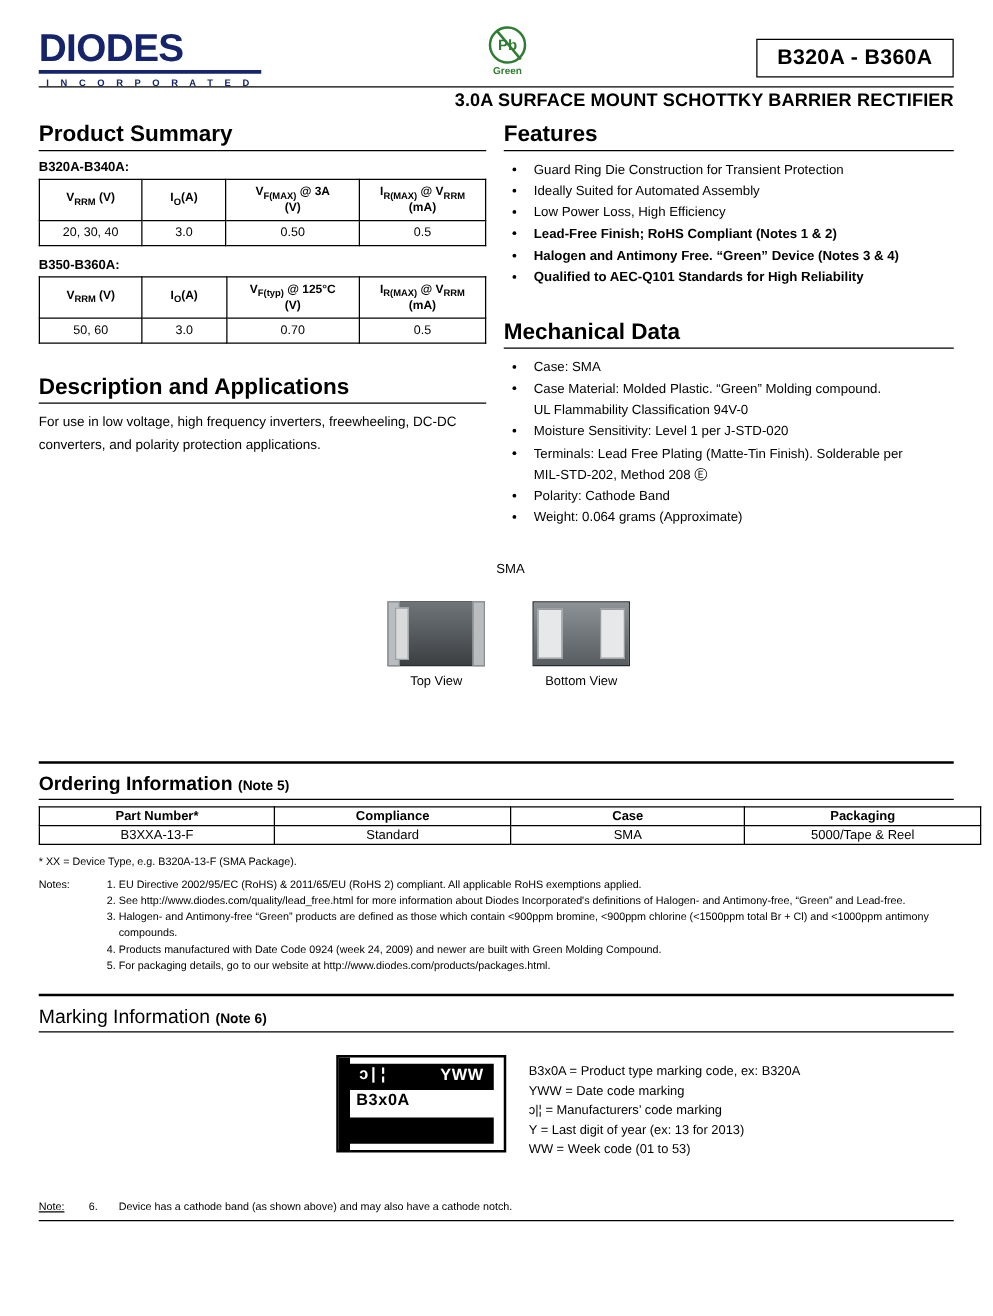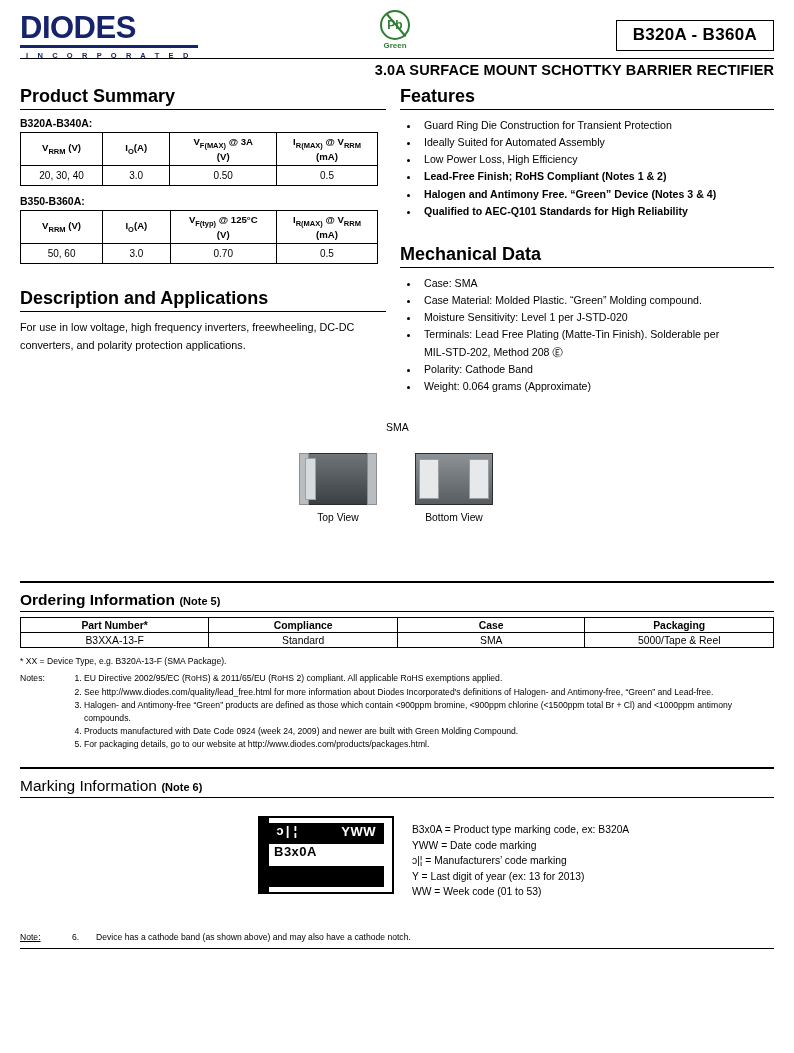--- a/index.html
+++ b/index.html
@@ -12,21 +12,21 @@
     background: #ffffff;
     font-family: "Liberation Sans", sans-serif;
     color: #000000;
     position: relative;
     overflow: hidden;
   }
   .page {
     position: relative;
     width: 794px;
     height: 1053px;
-    padding: 0;
+    padding: 11px;
     box-sizing: border-box;
   }
 
   
   .header {
     position: relative;
     height: 86px;
     padding: 14px 22px 0 22px;
     box-sizing: border-box;
   }
@@ -370,21 +370,21 @@
     top: 12px;
     font-size: 10.3px;
     line-height: 1.5;
   }
   .note-bottom {
     display: flex;
     font-size: 8.6px;
     padding: 0 20px;
     margin-top: 4px;
   }
-  .note-bottom .lbl { width: 52px; text-decoration: underline; }
+  .note-bottom .lbl { width: 40px; text-decoration: underline; }
   .bottom-rule {
     border-top: 1.4px solid #000;
     margin: 6px 20px 0 20px;
   }
 </style>
 </head>
 <body>
 
 <div class="page">
 
@@ -464,20 +464,21 @@
         <li class="bold">Lead-Free Finish; RoHS Compliant (Notes 1 &amp; 2)</li>
         <li class="bold">Halogen and Antimony Free. “Green” Device (Notes 3 &amp; 4)</li>
         <li class="bold">Qualified to AEC-Q101 Standards for High Reliability</li>
       </ul>
 
       <div class="sec-title" style="margin-top:24px">Mechanical Data</div>
       <ul class="bullets">
         <li>Case: SMA</li>
         <li>Case Material:  Molded Plastic. “Green” Molding compound.</li>
       </ul>
+      <div class="cont">UL Flammability Classification 94V-0</div>
       <ul class="bullets">
         <li>Moisture Sensitivity:  Level 1 per J-STD-020</li>
         <li>Terminals: Lead Free Plating (Matte-Tin Finish).  Solderable per</li>
       </ul>
       <div class="cont">MIL-STD-202, Method 208 Ⓔ</div>
       <ul class="bullets">
         <li>Polarity: Cathode Band</li>
         <li>Weight: 0.064 grams (Approximate)</li>
       </ul>
     </div>

